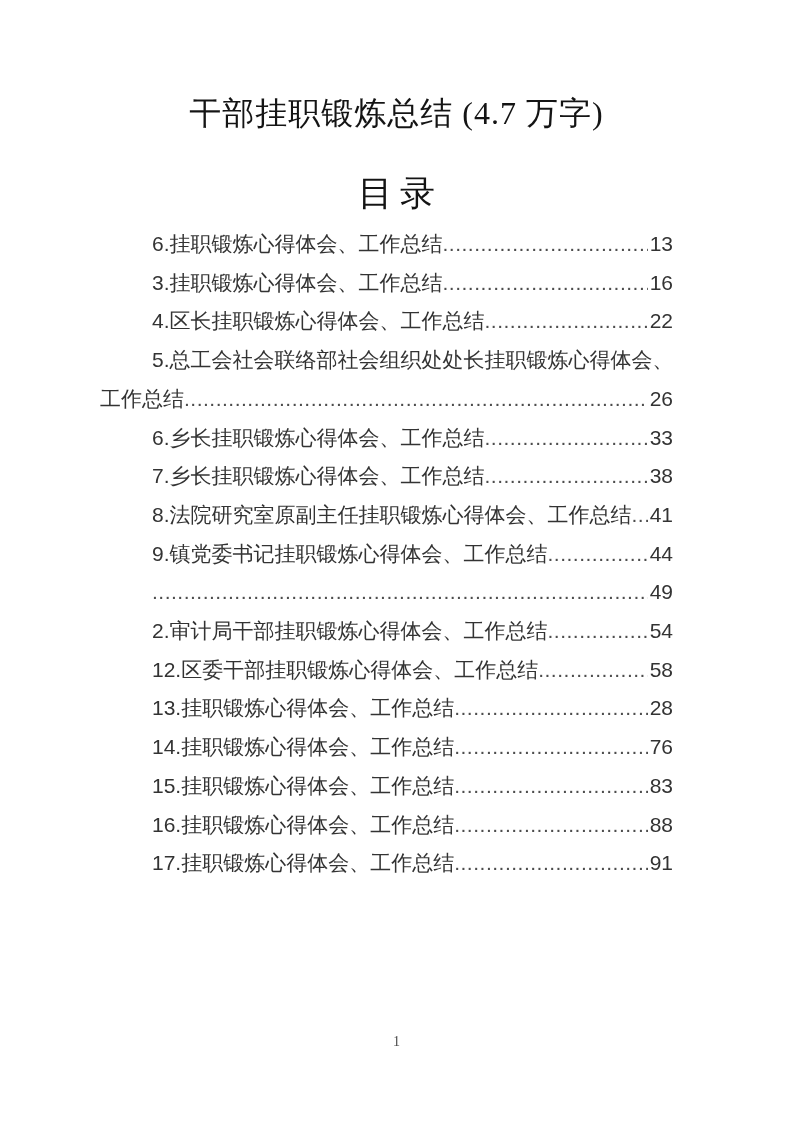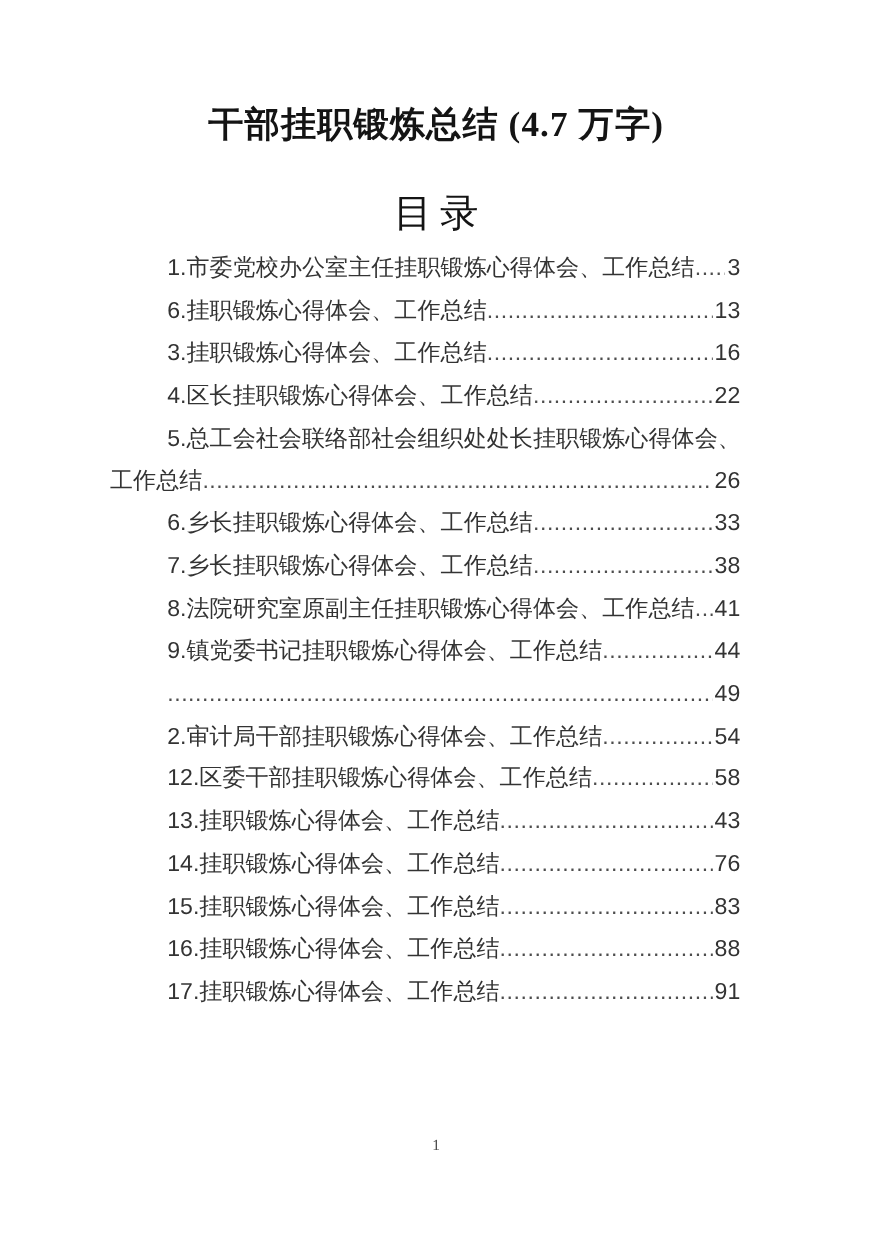--- a/index.html
+++ b/index.html
@@ -12,21 +12,21 @@
     width: 793px;
     height: 1122px;
     background: #ffffff;
     overflow: hidden;
     font-family: "Liberation Sans", "DejaVu Sans", sans-serif;
   }
   .doc-title {
     margin: 94px 0 16px 0;
     text-align: center;
     font-family: "Liberation Serif", "DejaVu Serif", serif;
-    font-weight: 700;
+    font-weight: 400;
     font-size: 32px;
     line-height: 38px;
     color: #141414;
     letter-spacing: 1px;
   }
   .toc-heading {
     margin: 45px 0 0 0;
     text-align: center;
     font-family: "Liberation Serif", "DejaVu Serif", serif;
     font-weight: 400;
@@ -97,27 +97,20 @@
 </head>
 <body>
 
 <div class="page">
 
   <h1 class="doc-title">干部挂职锻炼总结 (4.7 万字)</h1>
 
   <h2 class="toc-heading">目录</h2>
 
   <div class="toc-list">
-  <div class="toc-entry">
-    <div class="toc-line toc-line-first">
-      <span class="toc-text">1.市委党校办公室主任挂职锻炼心得体会、工作总结</span>
-      <span class="toc-dots"></span>
-      <span class="toc-page">3</span>
-    </div>
-  </div>
 
   <div class="toc-entry">
     <div class="toc-line toc-line-first">
       <span class="toc-text">6.挂职锻炼心得体会、工作总结</span>
       <span class="toc-dots"></span>
       <span class="toc-page">13</span>
     </div>
   </div>
 
   <div class="toc-entry">
@@ -201,21 +194,21 @@
       <span class="toc-text">12.区委干部挂职锻炼心得体会、工作总结</span>
       <span class="toc-dots"></span>
       <span class="toc-page">58</span>
     </div>
   </div>
 
   <div class="toc-entry">
     <div class="toc-line toc-line-first">
       <span class="toc-text">13.挂职锻炼心得体会、工作总结</span>
       <span class="toc-dots"></span>
-      <span class="toc-page">43</span>
+      <span class="toc-page">28</span>
     </div>
   </div>
 
   <div class="toc-entry">
     <div class="toc-line toc-line-first">
       <span class="toc-text">14.挂职锻炼心得体会、工作总结</span>
       <span class="toc-dots"></span>
       <span class="toc-page">76</span>
     </div>
   </div>

